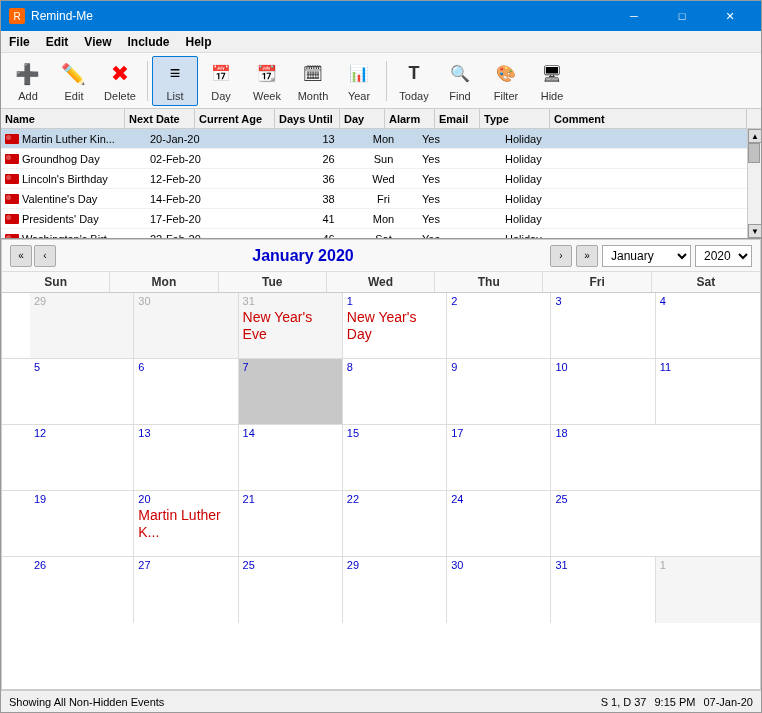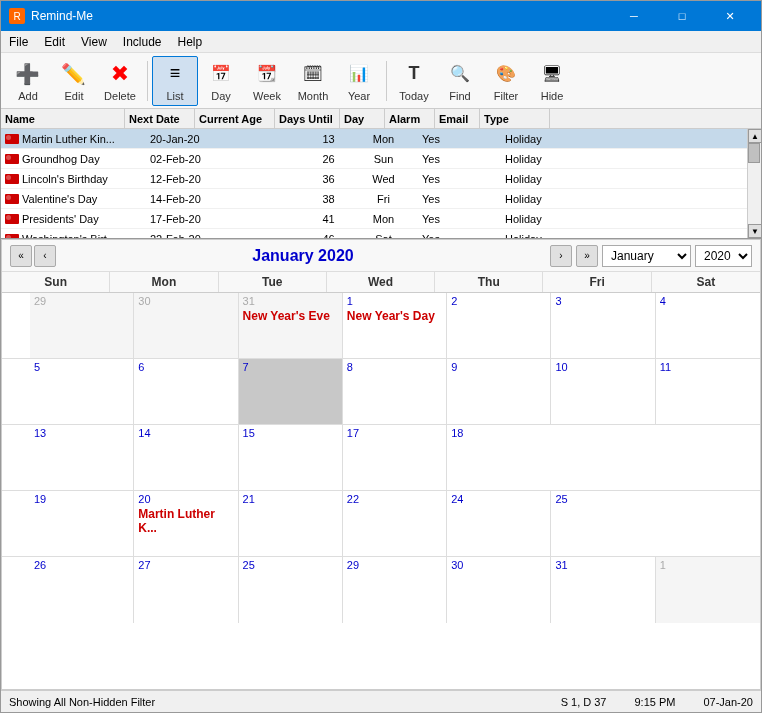--- a/index.html
+++ b/index.html
@@ -8,21 +8,21 @@
     .window { width: 762px; height: 713px; background: #f0f0f0; border: 1px solid #999; display: flex; flex-direction: column; }
     
     
     .title-bar { background: #0078d7; color: white; height: 30px; display: flex; align-items: center; padding: 0 8px; justify-content: space-between; }
     .title-bar-left { display: flex; align-items: center; gap: 6px; font-size: 12px; }
     .title-bar-icon { width: 16px; height: 16px; background: #ff6600; border-radius: 2px; display: flex; align-items: center; justify-content: center; font-size: 10px; color: white; }
     .title-bar-controls { display: flex; gap: 2px; }
     .title-bar-btn { width: 46px; height: 30px; background: transparent; border: none; color: white; cursor: pointer; font-size: 11px; display: flex; align-items: center; justify-content: center; }
     
     
-    .menu-bar { background: #f0f0f0; height: 22px; display: flex; align-items: center; border-bottom: 1px solid #ddd; }
+    .menu-bar { background: #f0f0f0; height: 22px; display: flex; align-items: center; border-bottom: 1px solid #ddd; font-weight: bold; }
     .menu-item { padding: 2px 8px; cursor: pointer; font-size: 12px; height: 22px; display: flex; align-items: center; }
     
     
     .toolbar { background: #f8f8f8; border-bottom: 1px solid #ccc; display: flex; align-items: center; padding: 2px 4px; height: 56px; }
     .toolbar-btn { display: flex; flex-direction: column; align-items: center; justify-content: center; width: 46px; height: 50px; cursor: pointer; border: 1px solid transparent; border-radius: 2px; font-size: 11px; gap: 2px; }
     .toolbar-btn.active { background: #d0e0f0; border-color: #0078d7; }
     .toolbar-separator { width: 1px; height: 40px; background: #ccc; margin: 0 4px; }
     .toolbar-icon { font-size: 20px; height: 28px; display: flex; align-items: center; justify-content: center; }
     .toolbar-label { font-size: 11px; color: #333; }
     
@@ -50,25 +50,25 @@
     .cal-header-cell:last-child { border-right: none; }
     .cal-body { flex: 1; display: grid; grid-template-rows: repeat(6, 1fr); }
     .cal-week { display: grid; grid-template-columns: repeat(7, 1fr); border-bottom: 1px solid #ddd; padding-left: 28px; }
     .cal-week:last-child { border-bottom: none; }
     .cal-day { border-right: 1px solid #ddd; padding: 2px 4px; font-size: 11px; position: relative; min-height: 60px; }
     .cal-day:last-child { border-right: none; }
     .cal-day.other-month { background: #f5f5f5; color: #aaa; }
     .cal-day.today { background: #c8c8c8; }
     .cal-day-num { color: #0000cc; font-size: 11px; }
     .cal-day.other-month .cal-day-num { color: #aaa; }
-    .cal-event { font-size: 12px; color: #cc0000; margin-top: 2px; word-break: break-word; line-height: 1.2; font-weight: bold; }
+    .cal-event { font-size: 14px; color: #cc0000; margin-top: 2px; word-break: break-word; line-height: 1.2; }
     
     
     .status-bar { background: #f0f0f0; border-top: 1px solid #ccc; height: 22px; display: flex; align-items: center; padding: 0 8px; font-size: 11px; justify-content: space-between; }
-    .status-right { display: flex; gap: 28px; }
+    .status-right { display: flex; gap: 8px; }
 
     
     .list-outer { display: flex; flex: 1; overflow: hidden; }
   </style>
 </head>
 <body>
 
 <div class="window">
 
   <div class="title-bar">
@@ -147,20 +147,21 @@
   <div class="list-area">
     <div class="list-header">
       <div class="list-header-col" style="width:124px">Name</div>
       <div class="list-header-col" style="width:70px">Next Date</div>
       <div class="list-header-col" style="width:80px">Current Age</div>
       <div class="list-header-col" style="width:65px">Days Until</div>
       <div class="list-header-col" style="width:45px">Day</div>
       <div class="list-header-col" style="width:50px">Alarm</div>
       <div class="list-header-col" style="width:45px">Email</div>
       <div class="list-header-col" style="width:70px">Type</div>
+      <div class="list-header-col" style="flex:1">Comment</div>
       <div style="width:14px; background:#f0f0f0; border-left:1px solid #ccc;"></div>
     </div>
     <div class="list-outer">
       <div class="list-table" id="list-table">
           <div class="list-row selected">
     <div class="list-cell" style="width:145px"><span style="display:inline-block;width:14px;height:10px;background:linear-gradient(180deg,#cc0000 40%,#cc0000 40%);border-radius:1px;margin-right:3px;vertical-align:middle;position:relative;">
     <span style="position:absolute;top:1px;left:1px;width:5px;height:5px;background:rgba(255,255,255,0.3);border-radius:50%;"></span>
   </span>Martin Luther Kin...</div>
     <div class="list-cell" style="width:70px">20-Jan-20</div>
     <div class="list-cell" style="width:80px"></div>
@@ -286,20 +287,21 @@
           <div class="cal-week">
             <div class="cal-day"><span class="cal-day-num" style="color:#0000cc">5</span></div>
             <div class="cal-day"><span class="cal-day-num" style="color:#0000cc">6</span></div>
             <div class="cal-day today"><span class="cal-day-num" style="color:#0000cc">7</span></div>
             <div class="cal-day"><span class="cal-day-num" style="color:#0000cc">8</span></div>
             <div class="cal-day"><span class="cal-day-num" style="color:#0000cc">9</span></div>
             <div class="cal-day"><span class="cal-day-num" style="color:#0000cc">10</span></div>
             <div class="cal-day"><span class="cal-day-num" style="color:#0000cc">11</span></div>
           </div>
           <div class="cal-week">
+            <div class="cal-day"><span class="cal-day-num" style="color:#0000cc">12</span></div>
             <div class="cal-day"><span class="cal-day-num" style="color:#0000cc">13</span></div>
             <div class="cal-day"><span class="cal-day-num" style="color:#0000cc">14</span></div>
             <div class="cal-day"><span class="cal-day-num" style="color:#0000cc">15</span></div>
             <div class="cal-day"><span class="cal-day-num" style="color:#0000cc">17</span></div>
             <div class="cal-day"><span class="cal-day-num" style="color:#0000cc">18</span></div>
           </div>
           <div class="cal-week">
             <div class="cal-day"><span class="cal-day-num" style="color:#0000cc">19</span></div>
             <div class="cal-day"><span class="cal-day-num" style="color:#0000cc">20</span><div class="cal-event">Martin Luther K...</div></div>
             <div class="cal-day"><span class="cal-day-num" style="color:#0000cc">21</span></div>
@@ -314,21 +316,21 @@
             <div class="cal-day"><span class="cal-day-num" style="color:#0000cc">29</span></div>
             <div class="cal-day"><span class="cal-day-num" style="color:#0000cc">30</span></div>
             <div class="cal-day"><span class="cal-day-num" style="color:#0000cc">31</span></div>
             <div class="cal-day other-month"><span class="cal-day-num" style="color:#aaa">1</span></div>
           </div>
         </div>
     </div>
   </div>
 
   <div class="status-bar">
-    <span>Showing All Non-Hidden Filter</span>
+    <span>Showing All Non-Hidden Events</span>
     <div class="status-right">
       <span>S 1, D 37</span>
       <span>9:15 PM</span>
       <span>07-Jan-20</span>
     </div>
   </div>
 
 </div>
 
 </body></html>

